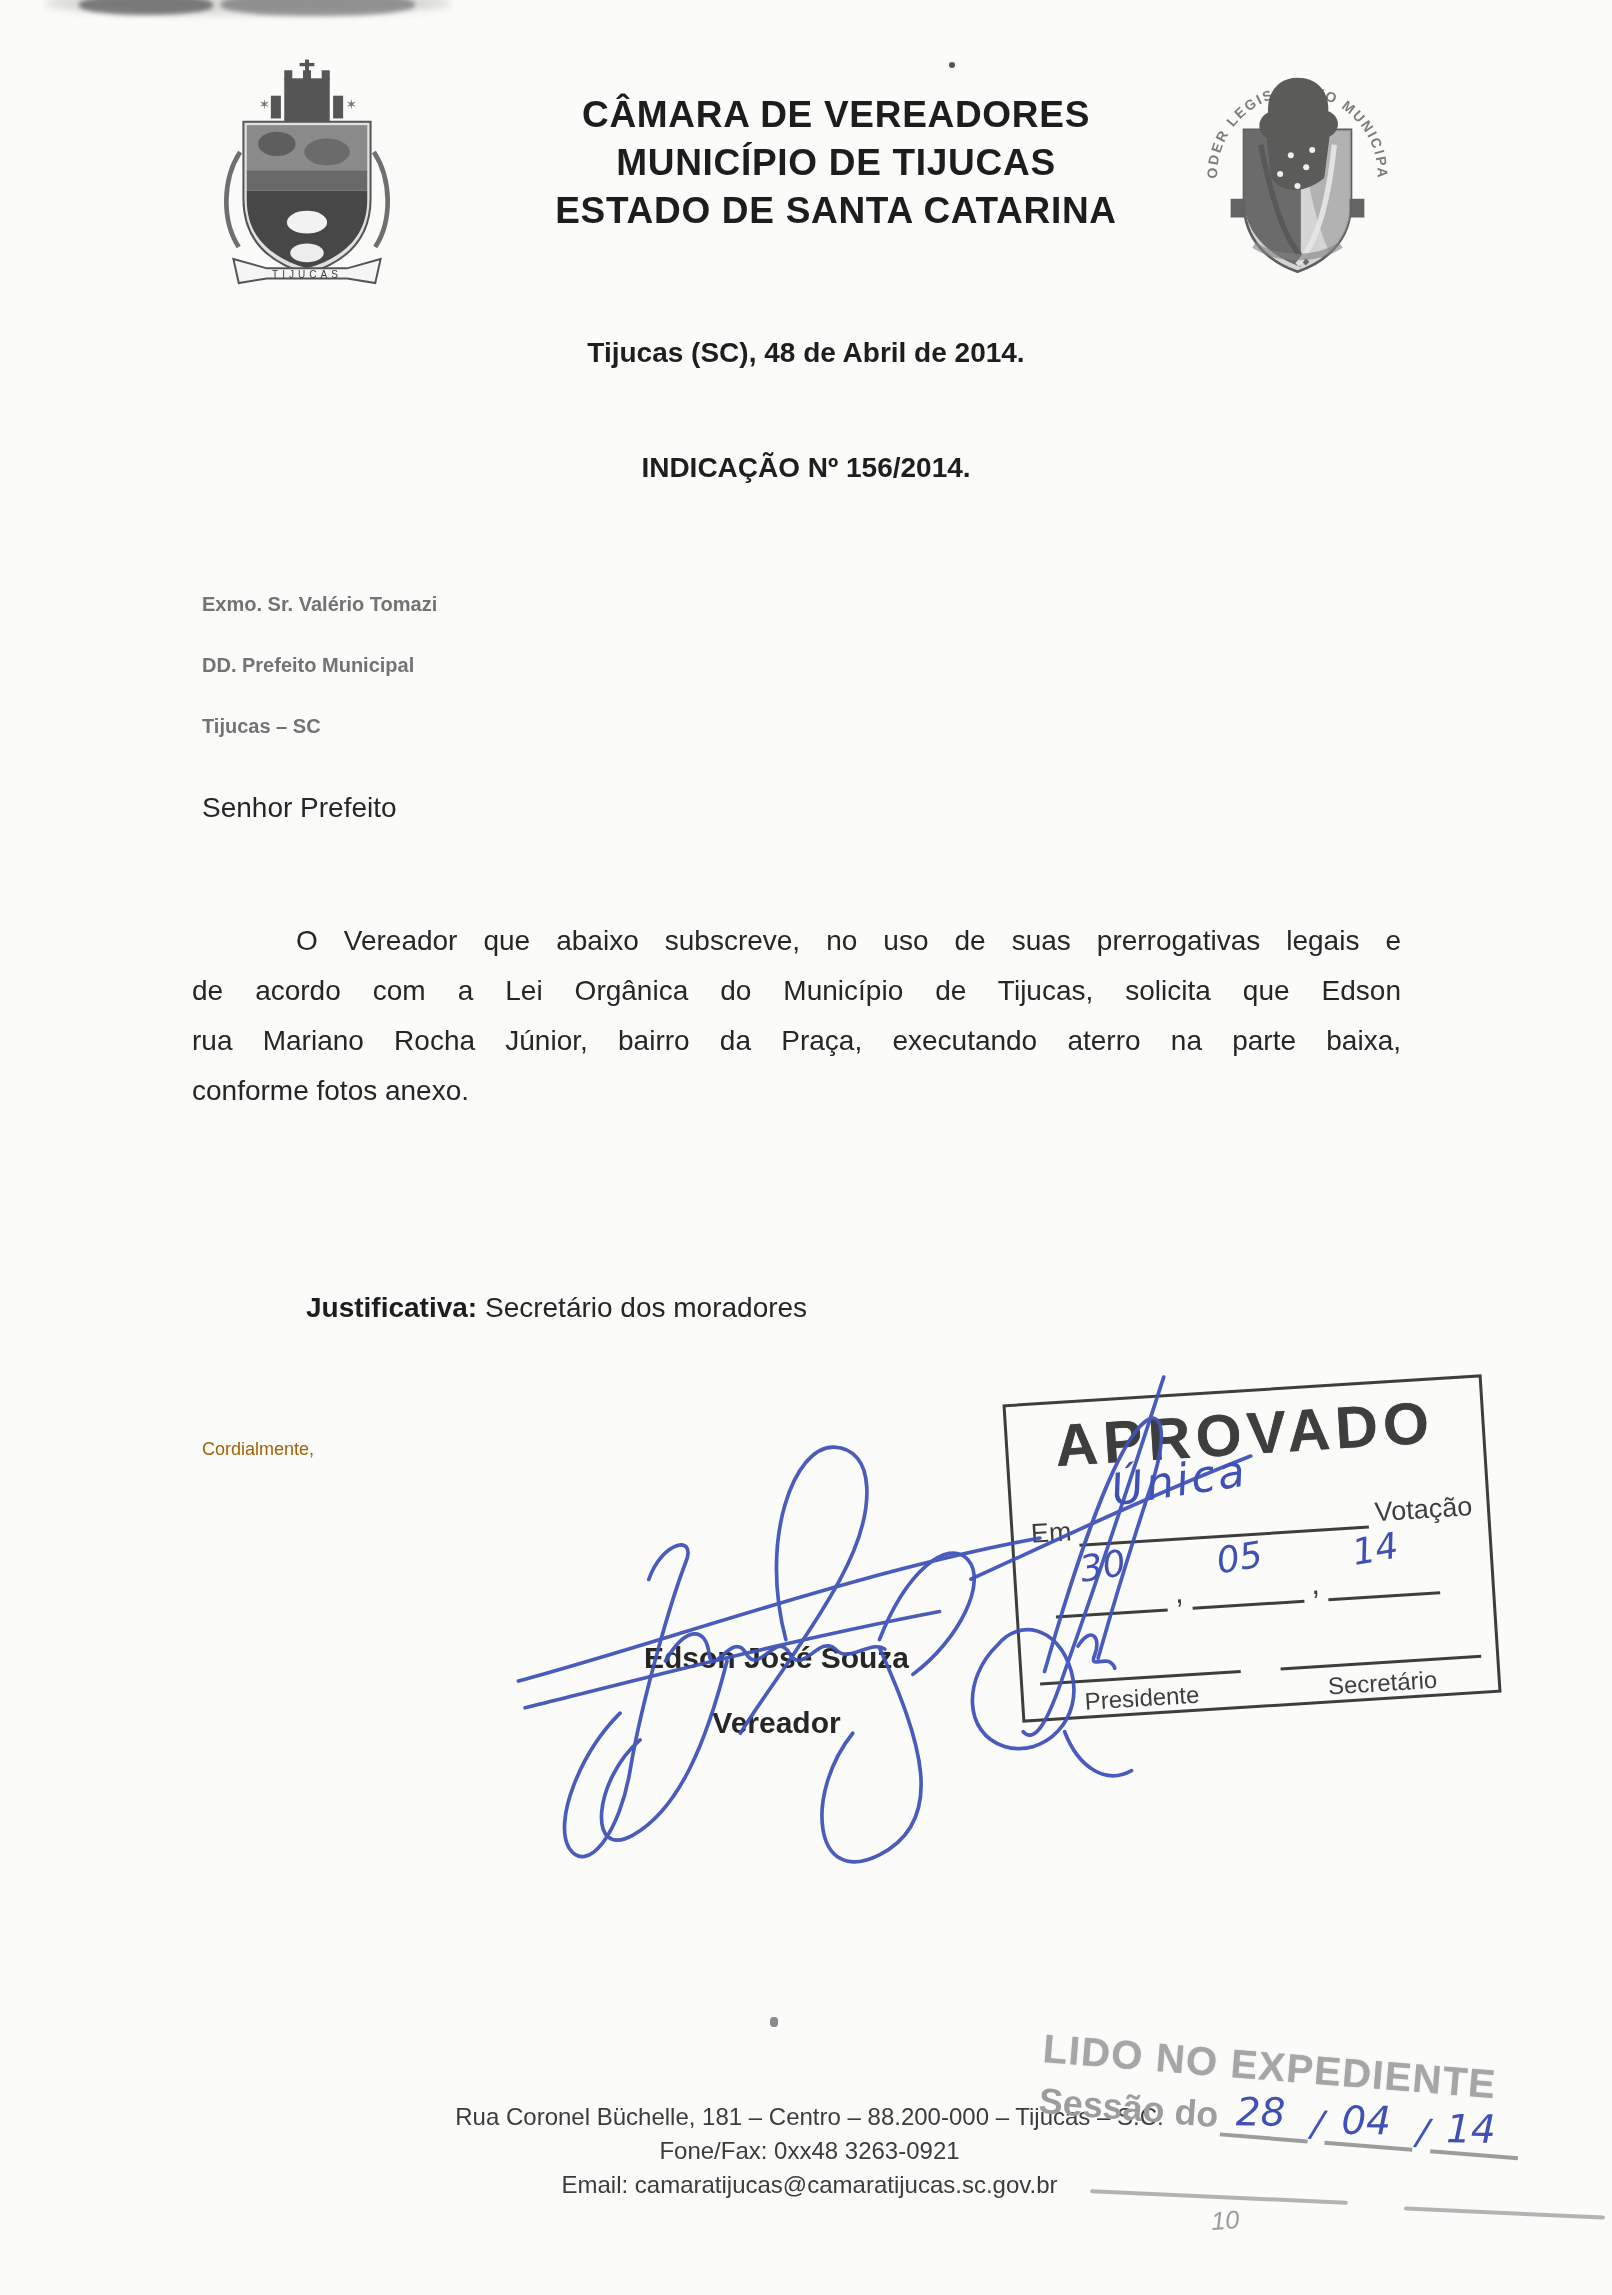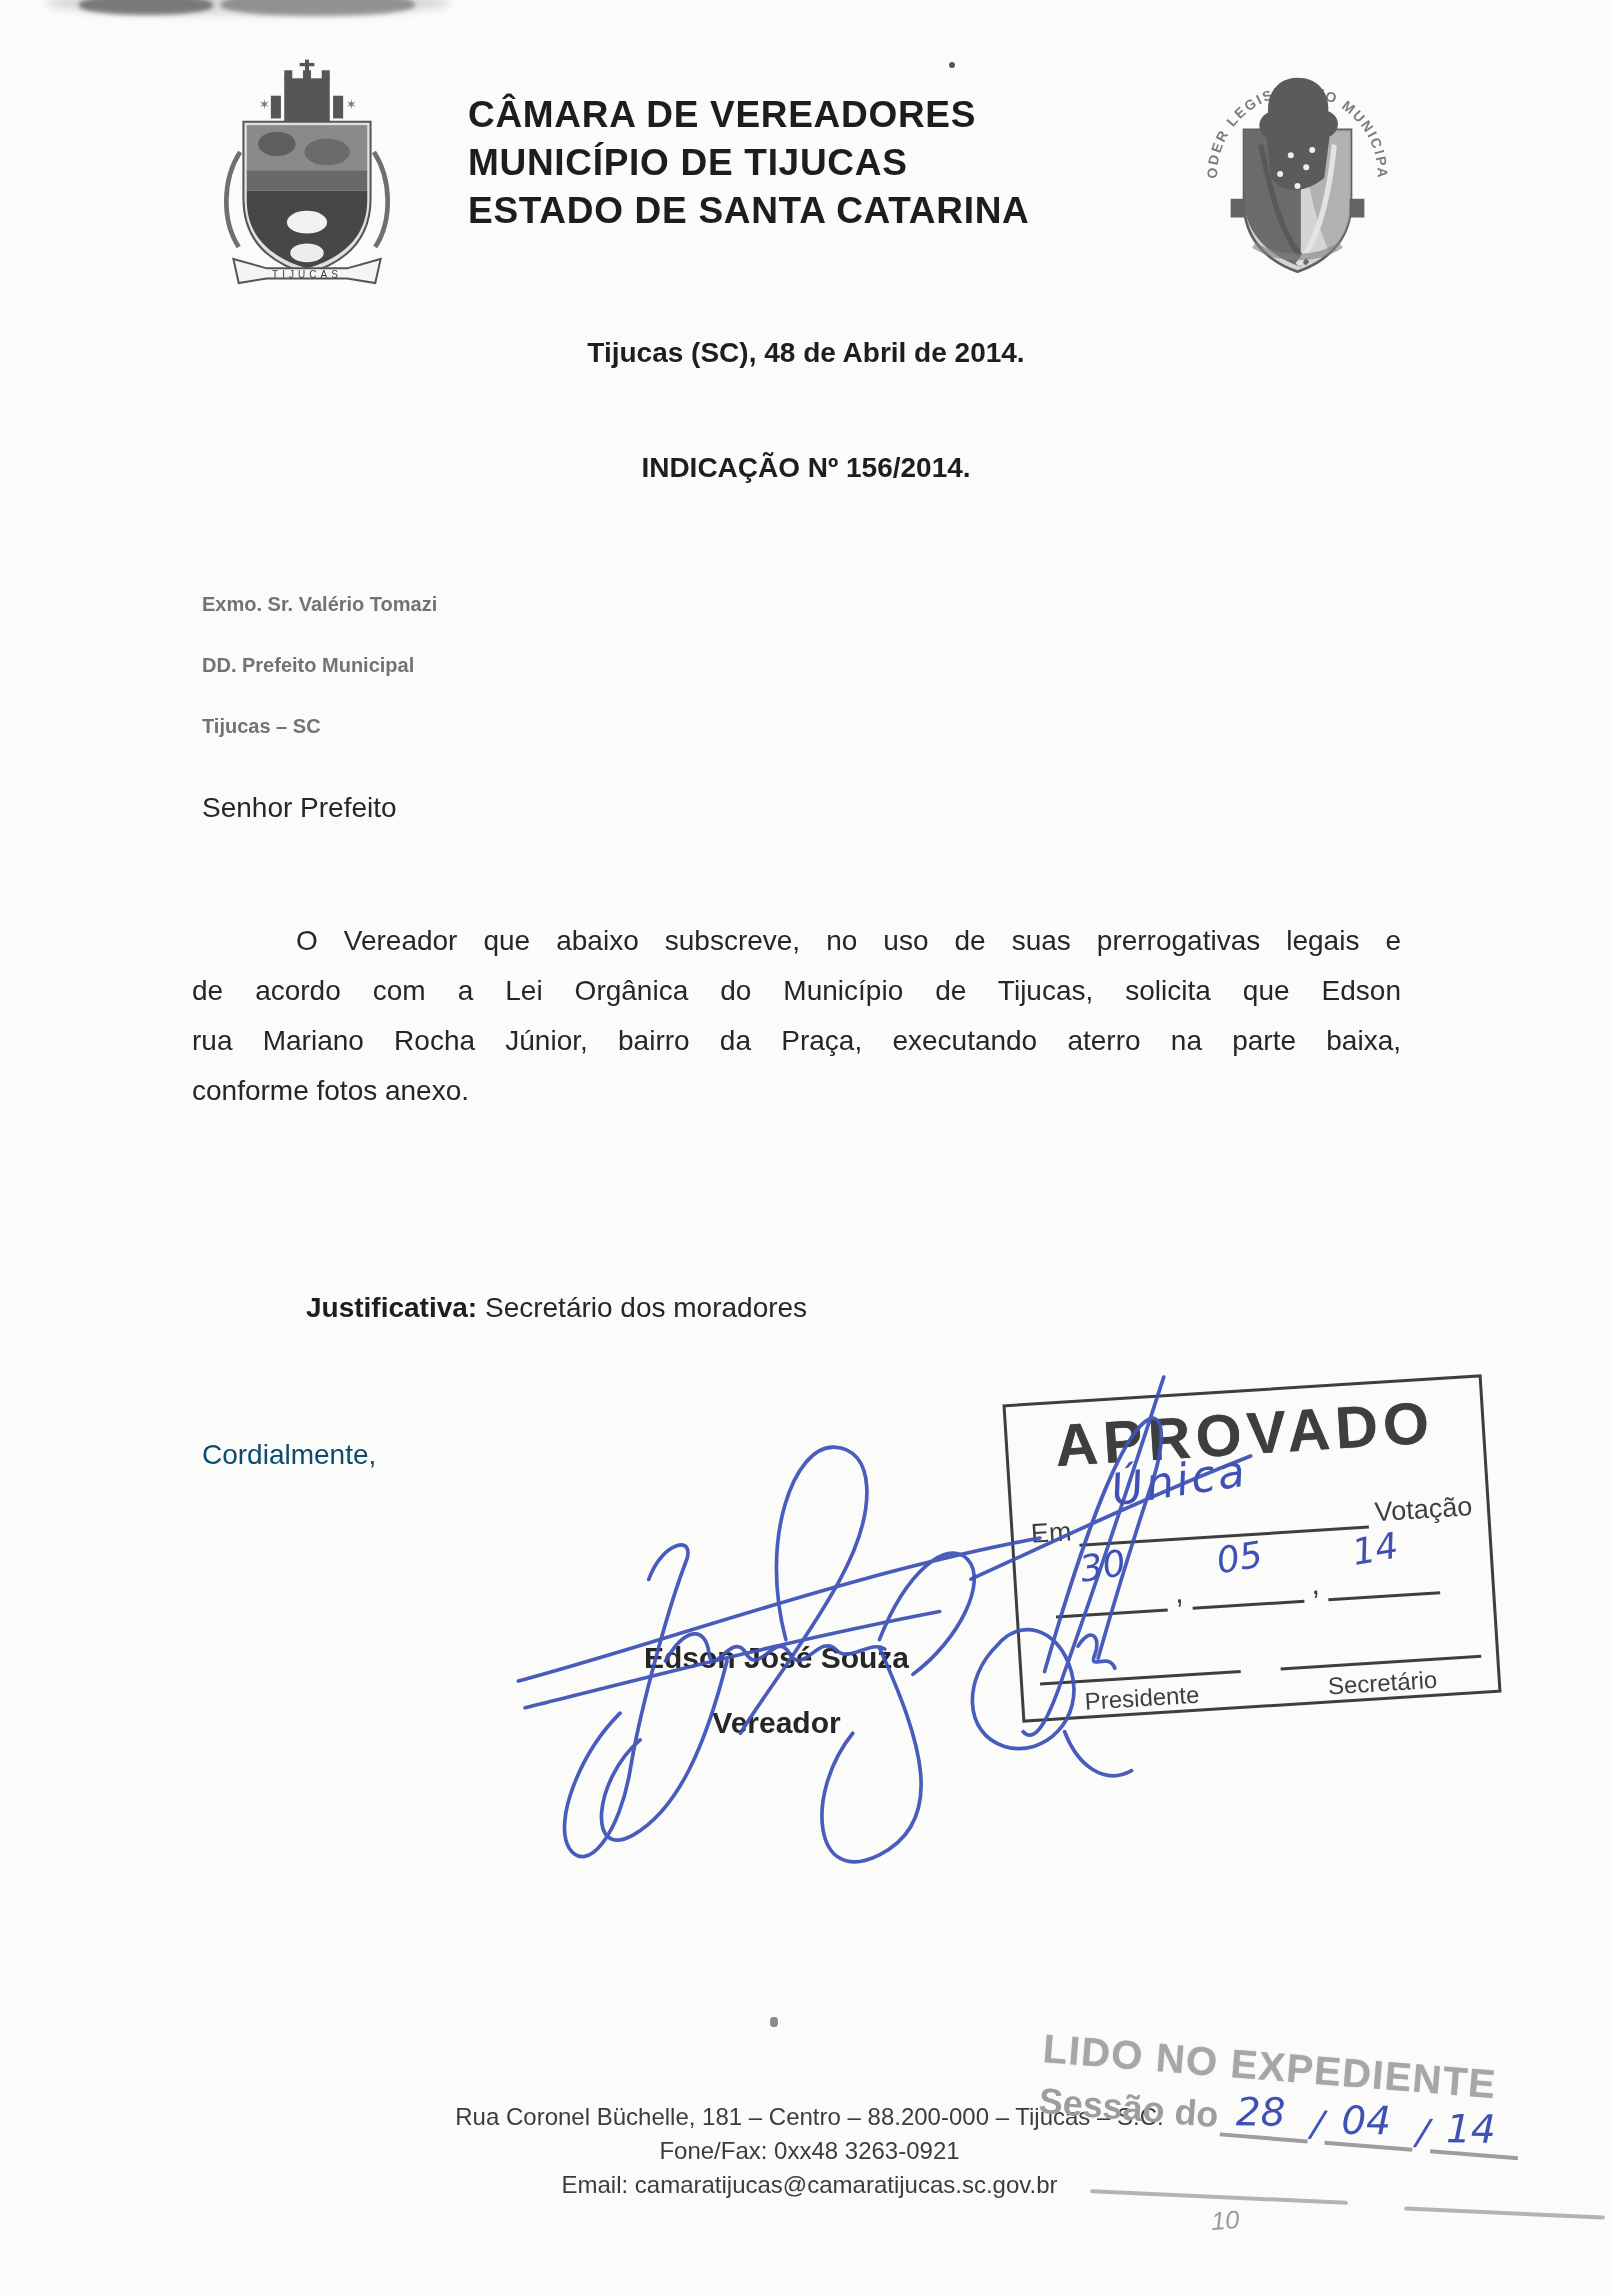--- a/index.html
+++ b/index.html
@@ -13,36 +13,36 @@
   .noise.n1{left:79px;top:-5.4px;width:134px;height:20px;opacity:.6;}
   .noise.n2{left:221px;top:-6.7px;width:194px;height:23px;opacity:.45;}
   .noise.n3{left:47px;top:-9.4px;width:402px;height:24px;opacity:.18;filter:blur(4px);}
   .dot{position:absolute;border-radius:50%;}
   .dot.d1{left:949px;top:62px;width:6px;height:6px;background:#555;}
   .dot.d2{left:770px;top:2017px;width:8px;height:10px;background:#8a8a8a;border-radius:40%;}
   
   .crest{position:absolute;left:220px;top:58px;width:174px;height:228px;}
   .seal{position:absolute;left:1197px;top:43px;width:201px;height:234px;opacity:.88;}
   .title-block{
-    position:absolute;left:468px;top:91px;width:736px;text-align:left;
+    position:absolute;left:468px;top:91px;width:736px;text-align:center;
     font-weight:bold;font-size:37px;line-height:48px;color:#1d1d1d;letter-spacing:0.7px;
   }
   
   .dateline,.docnum{position:absolute;left:0;width:1612px;text-align:center;font-weight:bold;font-size:28px;color:#1e1e1e;}
   .dateline{top:337px;}
   .docnum{top:452px;}
   .addressee{position:absolute;left:202px;top:574px;font-weight:bold;font-size:20px;line-height:61px;color:#737373;}
   .salutation{position:absolute;left:202px;top:792px;font-size:28px;color:#262626;}
   .bodytext{position:absolute;left:192px;top:916px;width:1209px;font-size:28px;color:#262626;}
   .bodytext .line{text-align:justify;text-align-last:justify;line-height:50px;white-space:normal;}
   .bodytext .line.first{text-indent:104px;}
   .bodytext .line.last{text-align-last:left;}
   .justif{position:absolute;left:306px;top:1292px;font-size:28px;color:#262626;}
   .justif .lbl{font-weight:bold;color:#1d1d1d;}
-  .closing{position:absolute;left:202px;top:1439px;font-size:28px;color:#0c4a6e;}
+  .closing{position:absolute;left:202px;top:1439px;font-size:18px;color:#a16207;}
   .signer{position:absolute;left:589px;top:1641px;width:375px;text-align:center;font-weight:bold;font-size:30px;color:#262626;}
   .signer .role{margin-top:31px;}
   
   .stamp-approved{
     position:absolute;left:1012px;top:1389px;width:474px;height:313px;
     border:3.3px solid #3e3e3e;transform:rotate(-3.6deg);color:#3e3e3e;z-index:3;
   }
   .stamp-approved .st-title{margin-top:8px;text-align:center;font-size:59px;font-weight:bold;letter-spacing:5.4px;text-shadow:0 0 0.7px #555;}
   .row-em{position:absolute;left:17.4px;right:14.7px;top:112px;display:flex;align-items:flex-end;font-size:27px;}
   .row-em .fill{flex:1;border-bottom:3.3px solid #3e3e3e;height:29.4px;margin:0 6.7px;}

